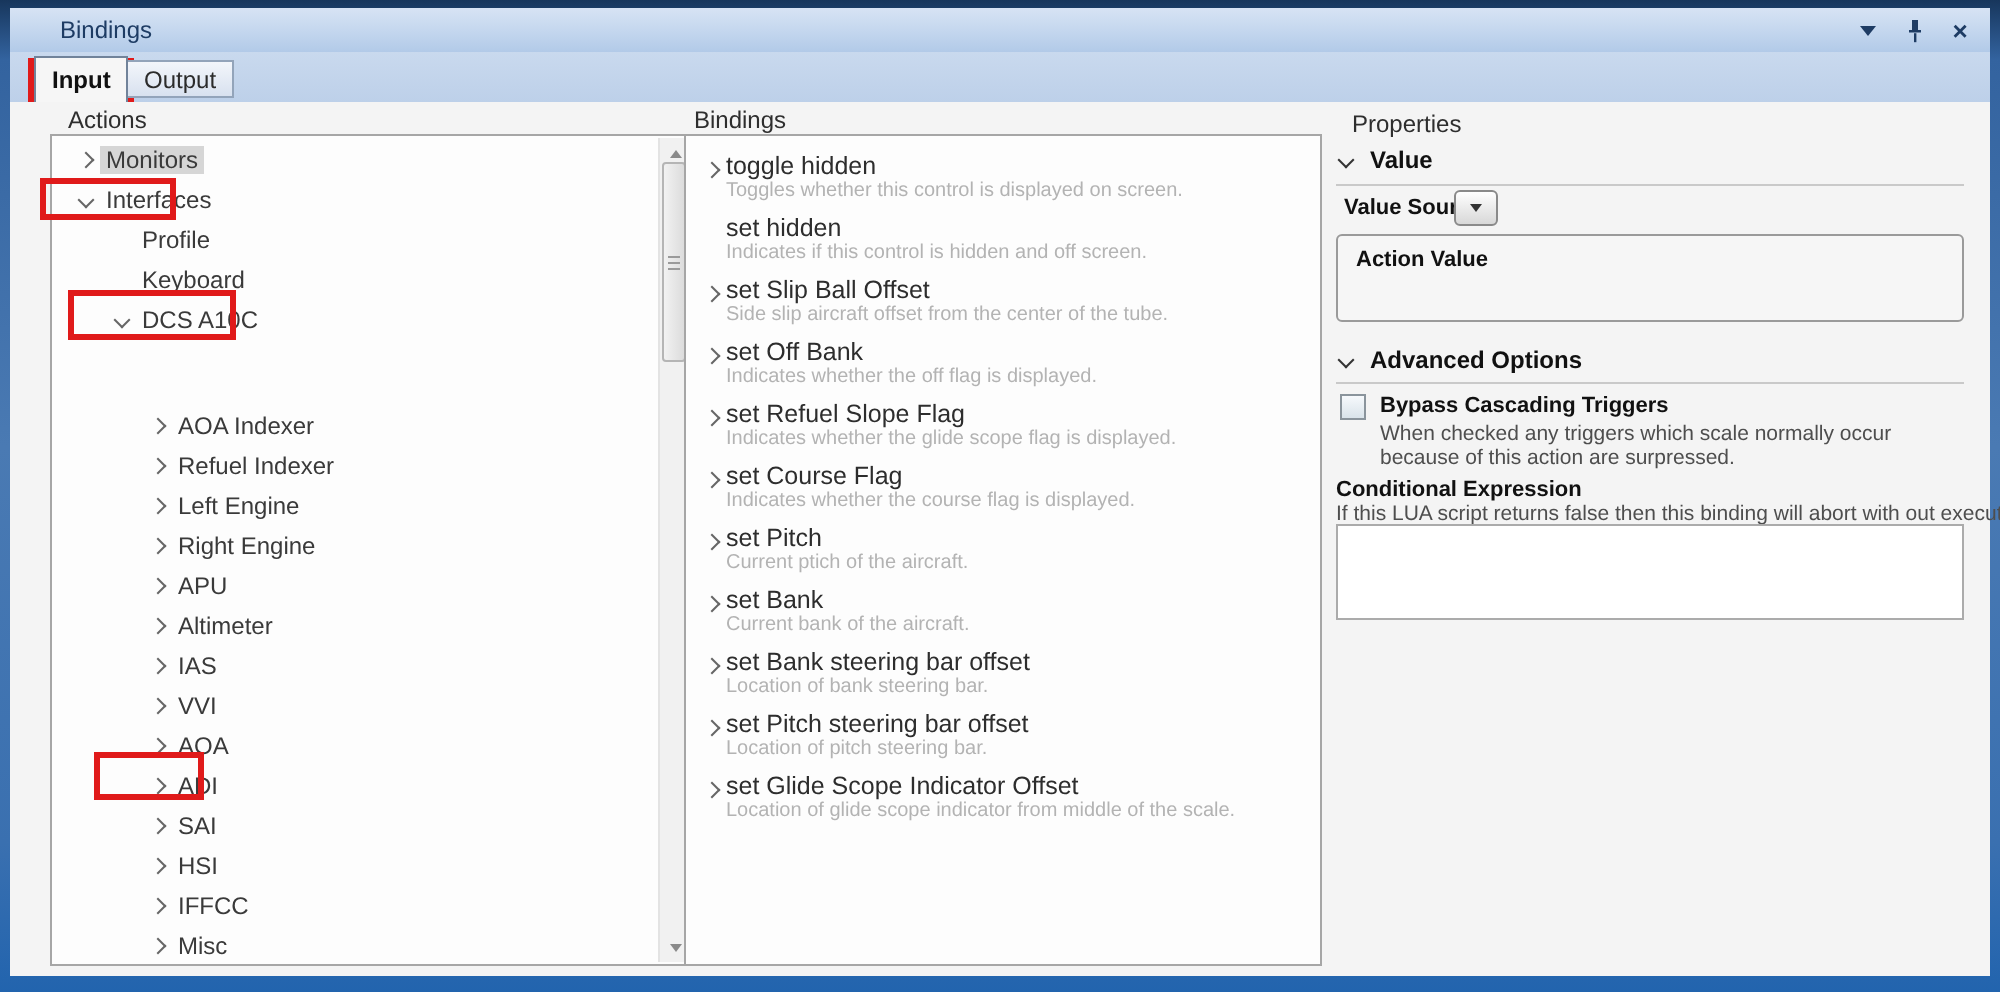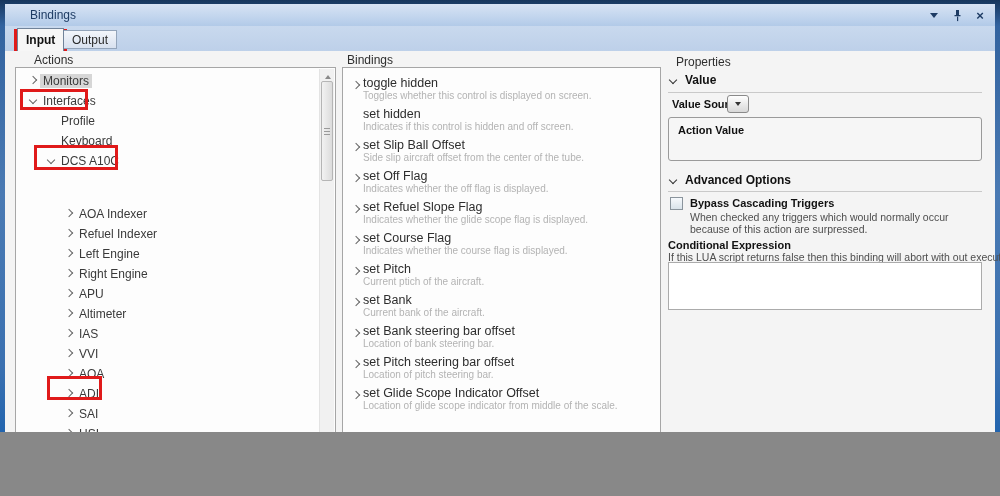--- a/index.html
+++ b/index.html
@@ -1,20 +1,20 @@
 <!DOCTYPE html>
 <html><head>
 <meta charset="utf-8">
 <style>
   * { margin:0; padding:0; box-sizing:border-box; }
   html,body { background:#888; }
   body { font-family:"Liberation Sans", sans-serif; }
 
   .frame {
-    position:relative; width:1000px; height:432px; overflow:hidden;
+    position:relative; width:1000px; height:496px; overflow:hidden;
     background:linear-gradient(180deg,#17365c 0%, #33639f 6%, #4a7ab3 45%, #3a70b0 85%, #2264ae 100%);
   }
   .window {
     position:absolute; left:5px; top:4px; width:990px; height:484px;
     background:#f4f4f4; box-shadow:0 0 0 1px #dce4ef inset;
   }
 
   
   .titlebar {
     position:absolute; left:0; top:0; width:100%; height:22px;
@@ -48,21 +48,21 @@
     border:1px solid #93a4ba; color:#2b2b2b; z-index:1;
   }
 
   
   .content { position:absolute; left:0; top:47px; width:100%; height:437px; background:#f4f4f4; }
   .panel-label { position:absolute; font-size:12px; color:#2e2e2e; }
 
   .panel {
     position:absolute; background:#fdfdfd; border:1px solid #a6a6a6;
   }
-  .actions-panel { left:10px; top:16px; width:321px; height:416px;padding-left:37px; }
+  .actions-panel { left:20px; top:16px; width:321px; height:416px;padding-left:37px; }
   .bindings-panel { left:337px; top:16px; width:319px; height:416px; }
 
   
   .tree { position:absolute; left:0; top:0; right:17px; bottom:0; padding-top:3px; overflow:hidden; }
   .tree-row { display:flex; align-items:flex-start; height:20px; }
   .tree-row.has-desc { height:33px; }
   .tree-row .expander { width:14px; height:18px; display:flex; align-items:center; justify-content:center; flex:none; }
   .tree-row.lvl0 .expander { margin-left:10px; }
   .tree-row.lvl1 .expander { margin-left:28px; }
   .tree-row.lvl2 .expander { margin-left:46px; }
@@ -327,21 +327,21 @@
               <span class="expander">
                 <i class="chev right"></i>
               </span>
               <div class="bind-title">set Slip Ball Offset</div>
               <div class="bind-desc">Side slip aircraft offset from the center of the tube.</div>
             </div>
             <div class="bind-item">
               <span class="expander">
                 <i class="chev right"></i>
               </span>
-              <div class="bind-title">set Off Flag</div>
+              <div class="bind-title">set Off Bank</div>
               <div class="bind-desc">Indicates whether the off flag is displayed.</div>
             </div>
             <div class="bind-item">
               <span class="expander">
                 <i class="chev right"></i>
               </span>
               <div class="bind-title">set Refuel Slope Flag</div>
               <div class="bind-desc">Indicates whether the glide scope flag is displayed.</div>
             </div>
             <div class="bind-item">
@@ -408,21 +408,21 @@
         </div>
 
         <div class="sec-head sec-adv">
           <span class="chev down"></span>
           <span class="sec-label">Advanced Options</span>
         </div>
         <div class="sep sep-adv"></div>
 
         <div class="checkbox"></div>
         <span class="bypass-label">Bypass Cascading Triggers</span>
-        <div class="bypass-desc">When checked any triggers which would normally occur because of this action are surpressed.</div>
+        <div class="bypass-desc">When checked any triggers which scale normally occur because of this action are surpressed.</div>
 
         <span class="cond-label">Conditional Expression</span>
         <div class="cond-desc">If this LUA script returns false then this binding will abort with out executing the action.</div>
         <textarea class="cond-input" style=""></textarea>
       </div>
 
       <div class="anno anno-interfaces" style="top:38px; left:15px;"></div>
       <div class="anno anno-dcs" style="top:94px; left:29px;"></div>
       <div class="anno anno-adi" style="top:325px; left:42px;"></div>
     </div>

